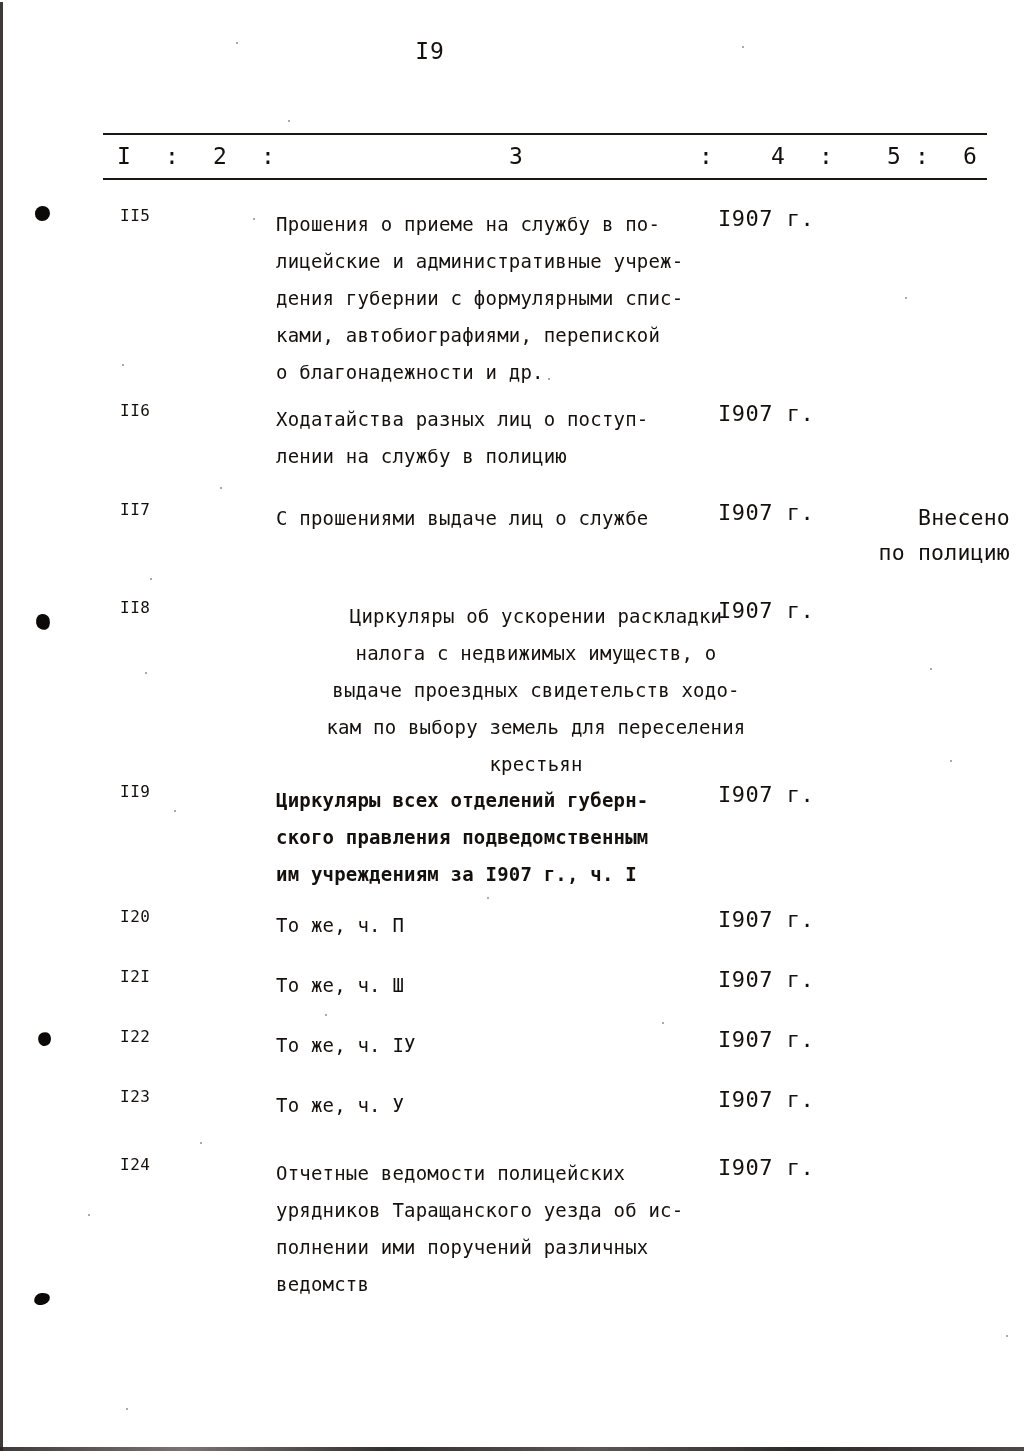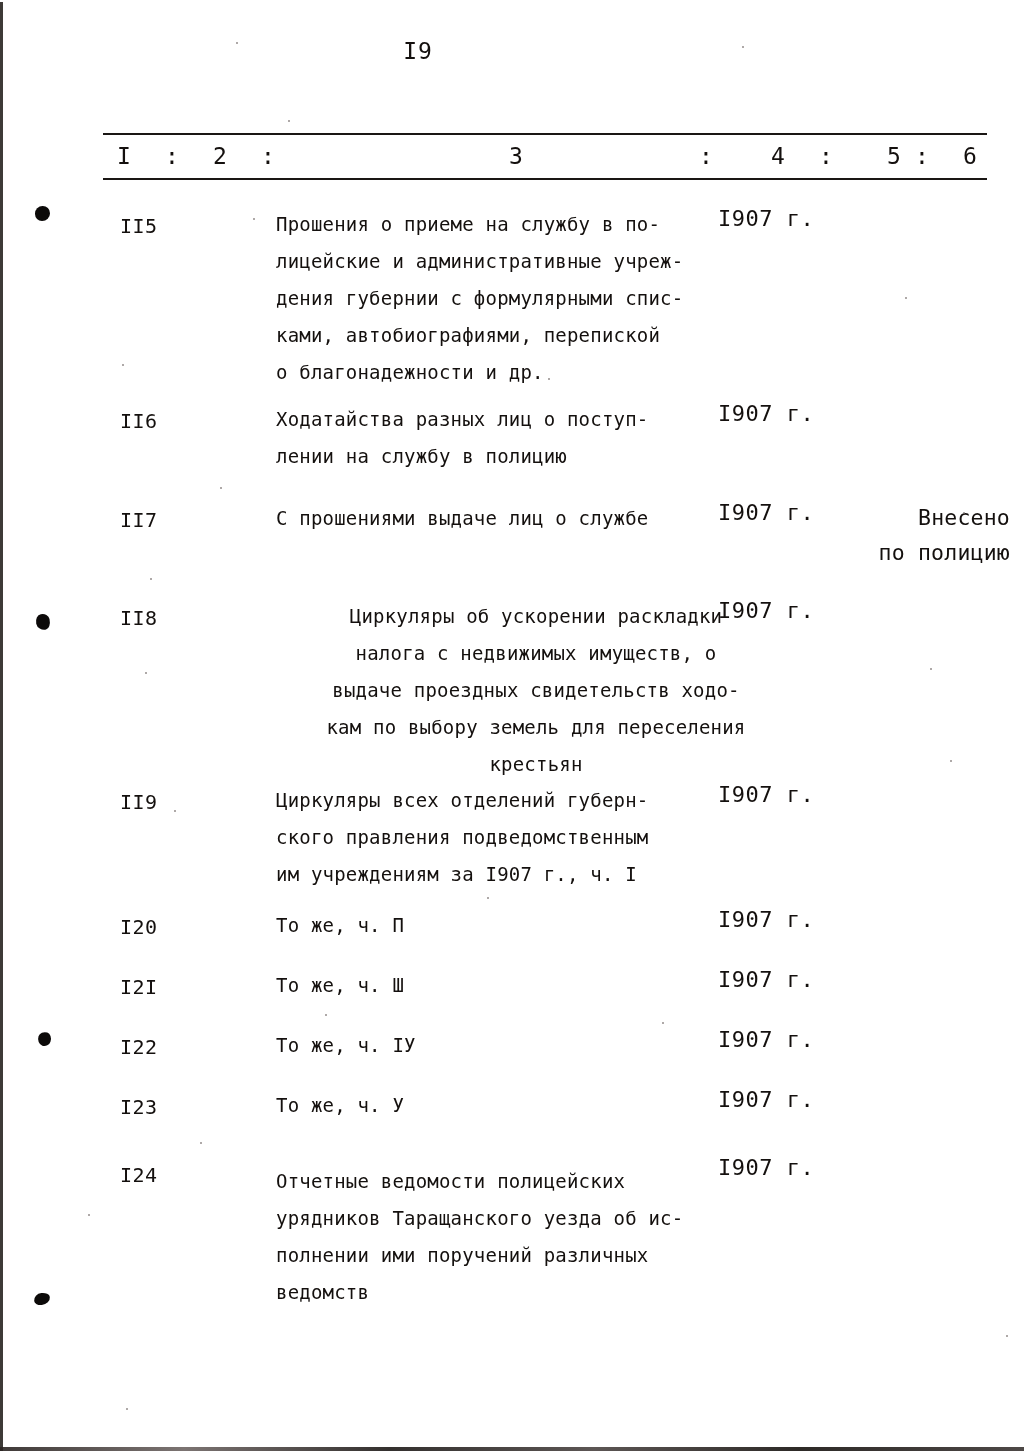--- a/index.html
+++ b/index.html
@@ -36,21 +36,21 @@
     position: absolute;
     left: 0; top: 0;
     width: 1024px; height: 2px;
     background: #ffffff;
   }
 
   
   .folio {
     position: absolute;
     top: 38px;
-    left: 0;
+    left: 12px;
     width: 836px;
     text-align: center;
     font-size: 23px;
     letter-spacing: 1px;
   }
 
   
   .rule {
     position: absolute;
     left: 103px;
@@ -88,22 +88,22 @@
 
   
   .entry {
     position: absolute;
     left: 0;
     width: 1024px;
   }
   .entry .num {
     position: absolute;
     left: 120px;
-    top: 8px;
-    font-size: 20px;
+    top: 0;
+    font-size: 16px;
     letter-spacing: 0.5px;
     white-space: nowrap;
   }
   .entry .desc {
     position: absolute;
     left: 276px;
     top: 0;
     width: 470px;
     font-size: 19px;
     line-height: 37px;
@@ -222,21 +222,21 @@
 налога с недвижимых имуществ, о
 выдаче проездных свидетельств ходо-
 кам по выбору земель для переселения
 крестьян</div>
     <div class="year">I907 г.</div>
     <div class="note"></div>
   </div>
 
   <div class="entry" style="top:782px;">
     <div class="num">II9</div>
-    <div class="desc" style="width:500px;">Циркуляры всех отделений губерн-
+    <div class="desc" style="width:500px;font-weight:bold;">Циркуляры всех отделений губерн-
 ского правления подведомственным
 им учреждениям за I907 г., ч. I</div>
     <div class="year">I907 г.</div>
     <div class="note"></div>
   </div>
 
   <div class="entry" style="top:907px;">
     <div class="num">I20</div>
     <div class="desc">То же, ч. П</div>
     <div class="year">I907 г.</div>
@@ -259,21 +259,21 @@
 
   <div class="entry" style="top:1087px;">
     <div class="num">I23</div>
     <div class="desc">То же, ч. У</div>
     <div class="year">I907 г.</div>
     <div class="note"></div>
   </div>
 
   <div class="entry" style="top:1155px;">
     <div class="num">I24</div>
-    <div class="desc" style="width:500px;margin-top:8px;">Отчетные ведомости полицейских
+    <div class="desc" style="width:500px;">Отчетные ведомости полицейских
 урядников Таращанского уезда об ис-
 полнении ими поручений различных
 ведомств</div>
     <div class="year">I907 г.</div>
     <div class="note"></div>
   </div>
 
   <div class="ink-mark ink-a" style="left:35px; top:206px;"></div>
   <div class="ink-mark ink-b" style="left:36px; top:614px;"></div>
   <div class="ink-mark ink-c" style="left:38px; top:1032px;"></div>

